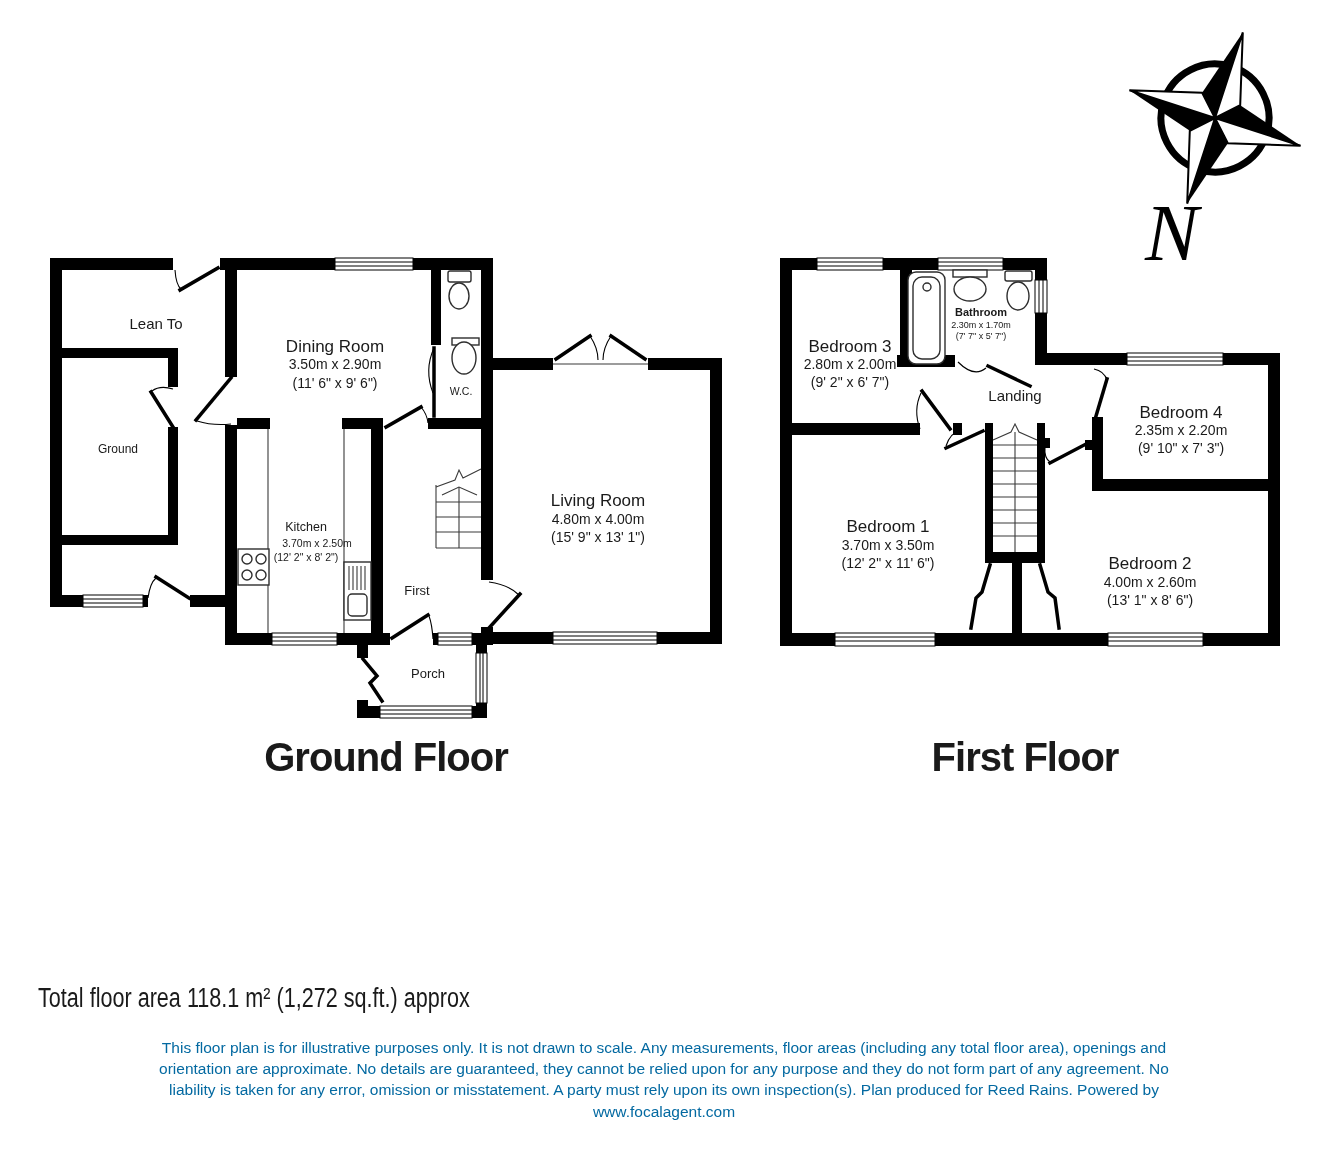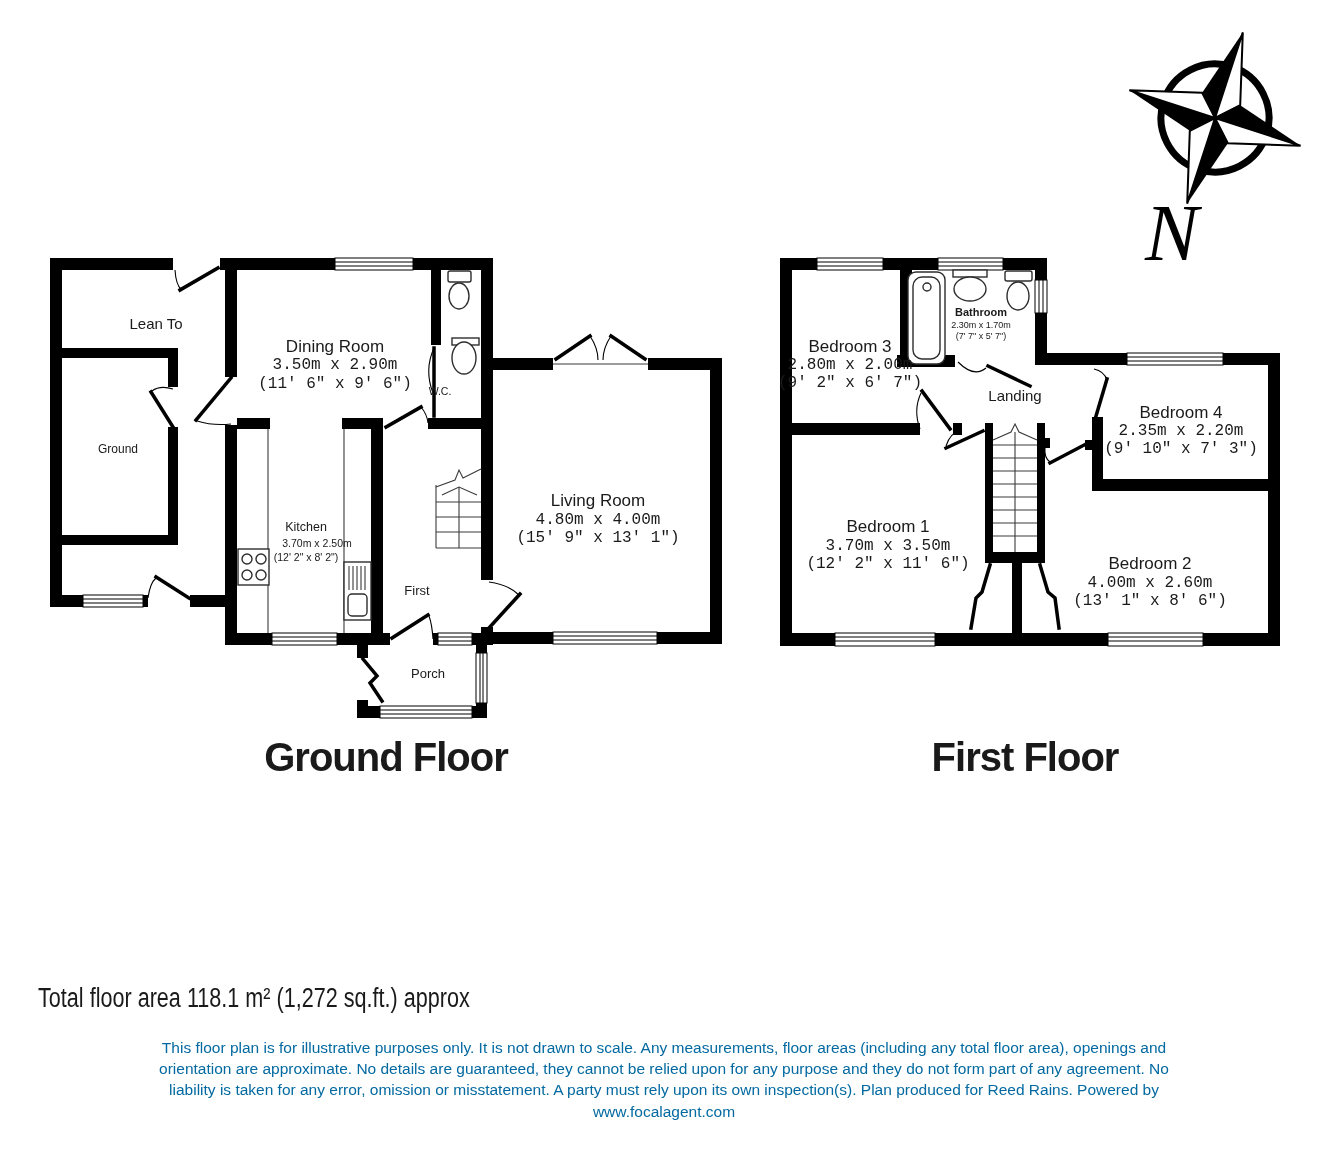--- a/index.html
+++ b/index.html
@@ -2,21 +2,21 @@
 <html><head>
 <meta charset="utf-8">
 <style>
   html,body{margin:0;padding:0;background:#fff;}
   #page{position:relative;width:1328px;height:1151px;background:#fff;overflow:hidden;
         font-family:"Liberation Sans","DejaVu Sans",sans-serif;color:#111;}
   svg{position:absolute;left:0;top:0;}
   .lbl{position:absolute;white-space:nowrap;line-height:1.05;color:#1a1a1a;}
   .ctr{transform:translateX(-50%);text-align:center;}
   .room-name{font-size:17px;}
-  .room-dim{font-size:16px;font-family:Liberation Mono, monospace;}
+  .room-dim{font-size:14px;}
   .sm-name{font-size:12.5px;}
   .sm-dim{font-size:10.5px;}
   .tiny{font-size:10.5px;}
   .bath-name{font-size:11px;font-weight:bold;}
   .bath-dim{font-size:9px;}
   .floor-title{font-size:40px;font-weight:bold;letter-spacing:-1px;}
   .total-area{font-size:27px;transform:scaleX(0.8);transform-origin:left top;letter-spacing:0;}
   .disc{font-size:15.5px;color:#0369a1;}
   .wall{fill:#000;}
   .leaf{stroke:#000;stroke-width:3.5;stroke-linecap:square;fill:none;}
@@ -349,21 +349,21 @@
     <polygon points="-90,0 -20,-20 0,0" fill="#fff" stroke="#000" stroke-width="2"></polygon>
   </g>
   <text x="1145" y="260" font-family="Liberation Serif, DejaVu Serif, serif" font-style="italic" font-size="80" fill="#000">N</text>
 </svg>
 
 <div class="lbl ctr" style="left:156px;top:316px;font-size:15px;">Lean To</div>
 <div class="lbl ctr" style="left:118px;top:443px;font-size:12px;">Ground</div>
 <div class="lbl ctr room-name" style="left:335px;top:338px;">Dining Room</div>
 <div class="lbl ctr room-dim" style="left:335px;top:357px;">3.50m x 2.90m</div>
 <div class="lbl ctr room-dim" style="left:335px;top:376px;">(11' 6" x 9' 6")</div>
-<div class="lbl ctr tiny" style="left:440px;top:386px;">W.C.</div>
+<div class="lbl ctr tiny" style="left:461px;top:386px;">W.C.</div>
 <div class="lbl ctr sm-name" style="left:306px;top:521px;">Kitchen</div>
 <div class="lbl ctr sm-dim" style="left:317px;top:538px;">3.70m x 2.50m</div>
 <div class="lbl ctr sm-dim" style="left:306px;top:552px;">(12' 2" x 8' 2")</div>
 <div class="lbl ctr" style="left:417px;top:584px;font-size:13px;">First</div>
 <div class="lbl ctr room-name" style="left:598px;top:492px;">Living Room</div>
 <div class="lbl ctr room-dim" style="left:598px;top:512px;">4.80m x 4.00m</div>
 <div class="lbl ctr room-dim" style="left:598px;top:530px;">(15' 9" x 13' 1")</div>
 <div class="lbl ctr" style="left:428px;top:667px;font-size:13px;">Porch</div>
 <div class="lbl ctr floor-title" style="left:386px;top:736px;">Ground Floor</div>
 

